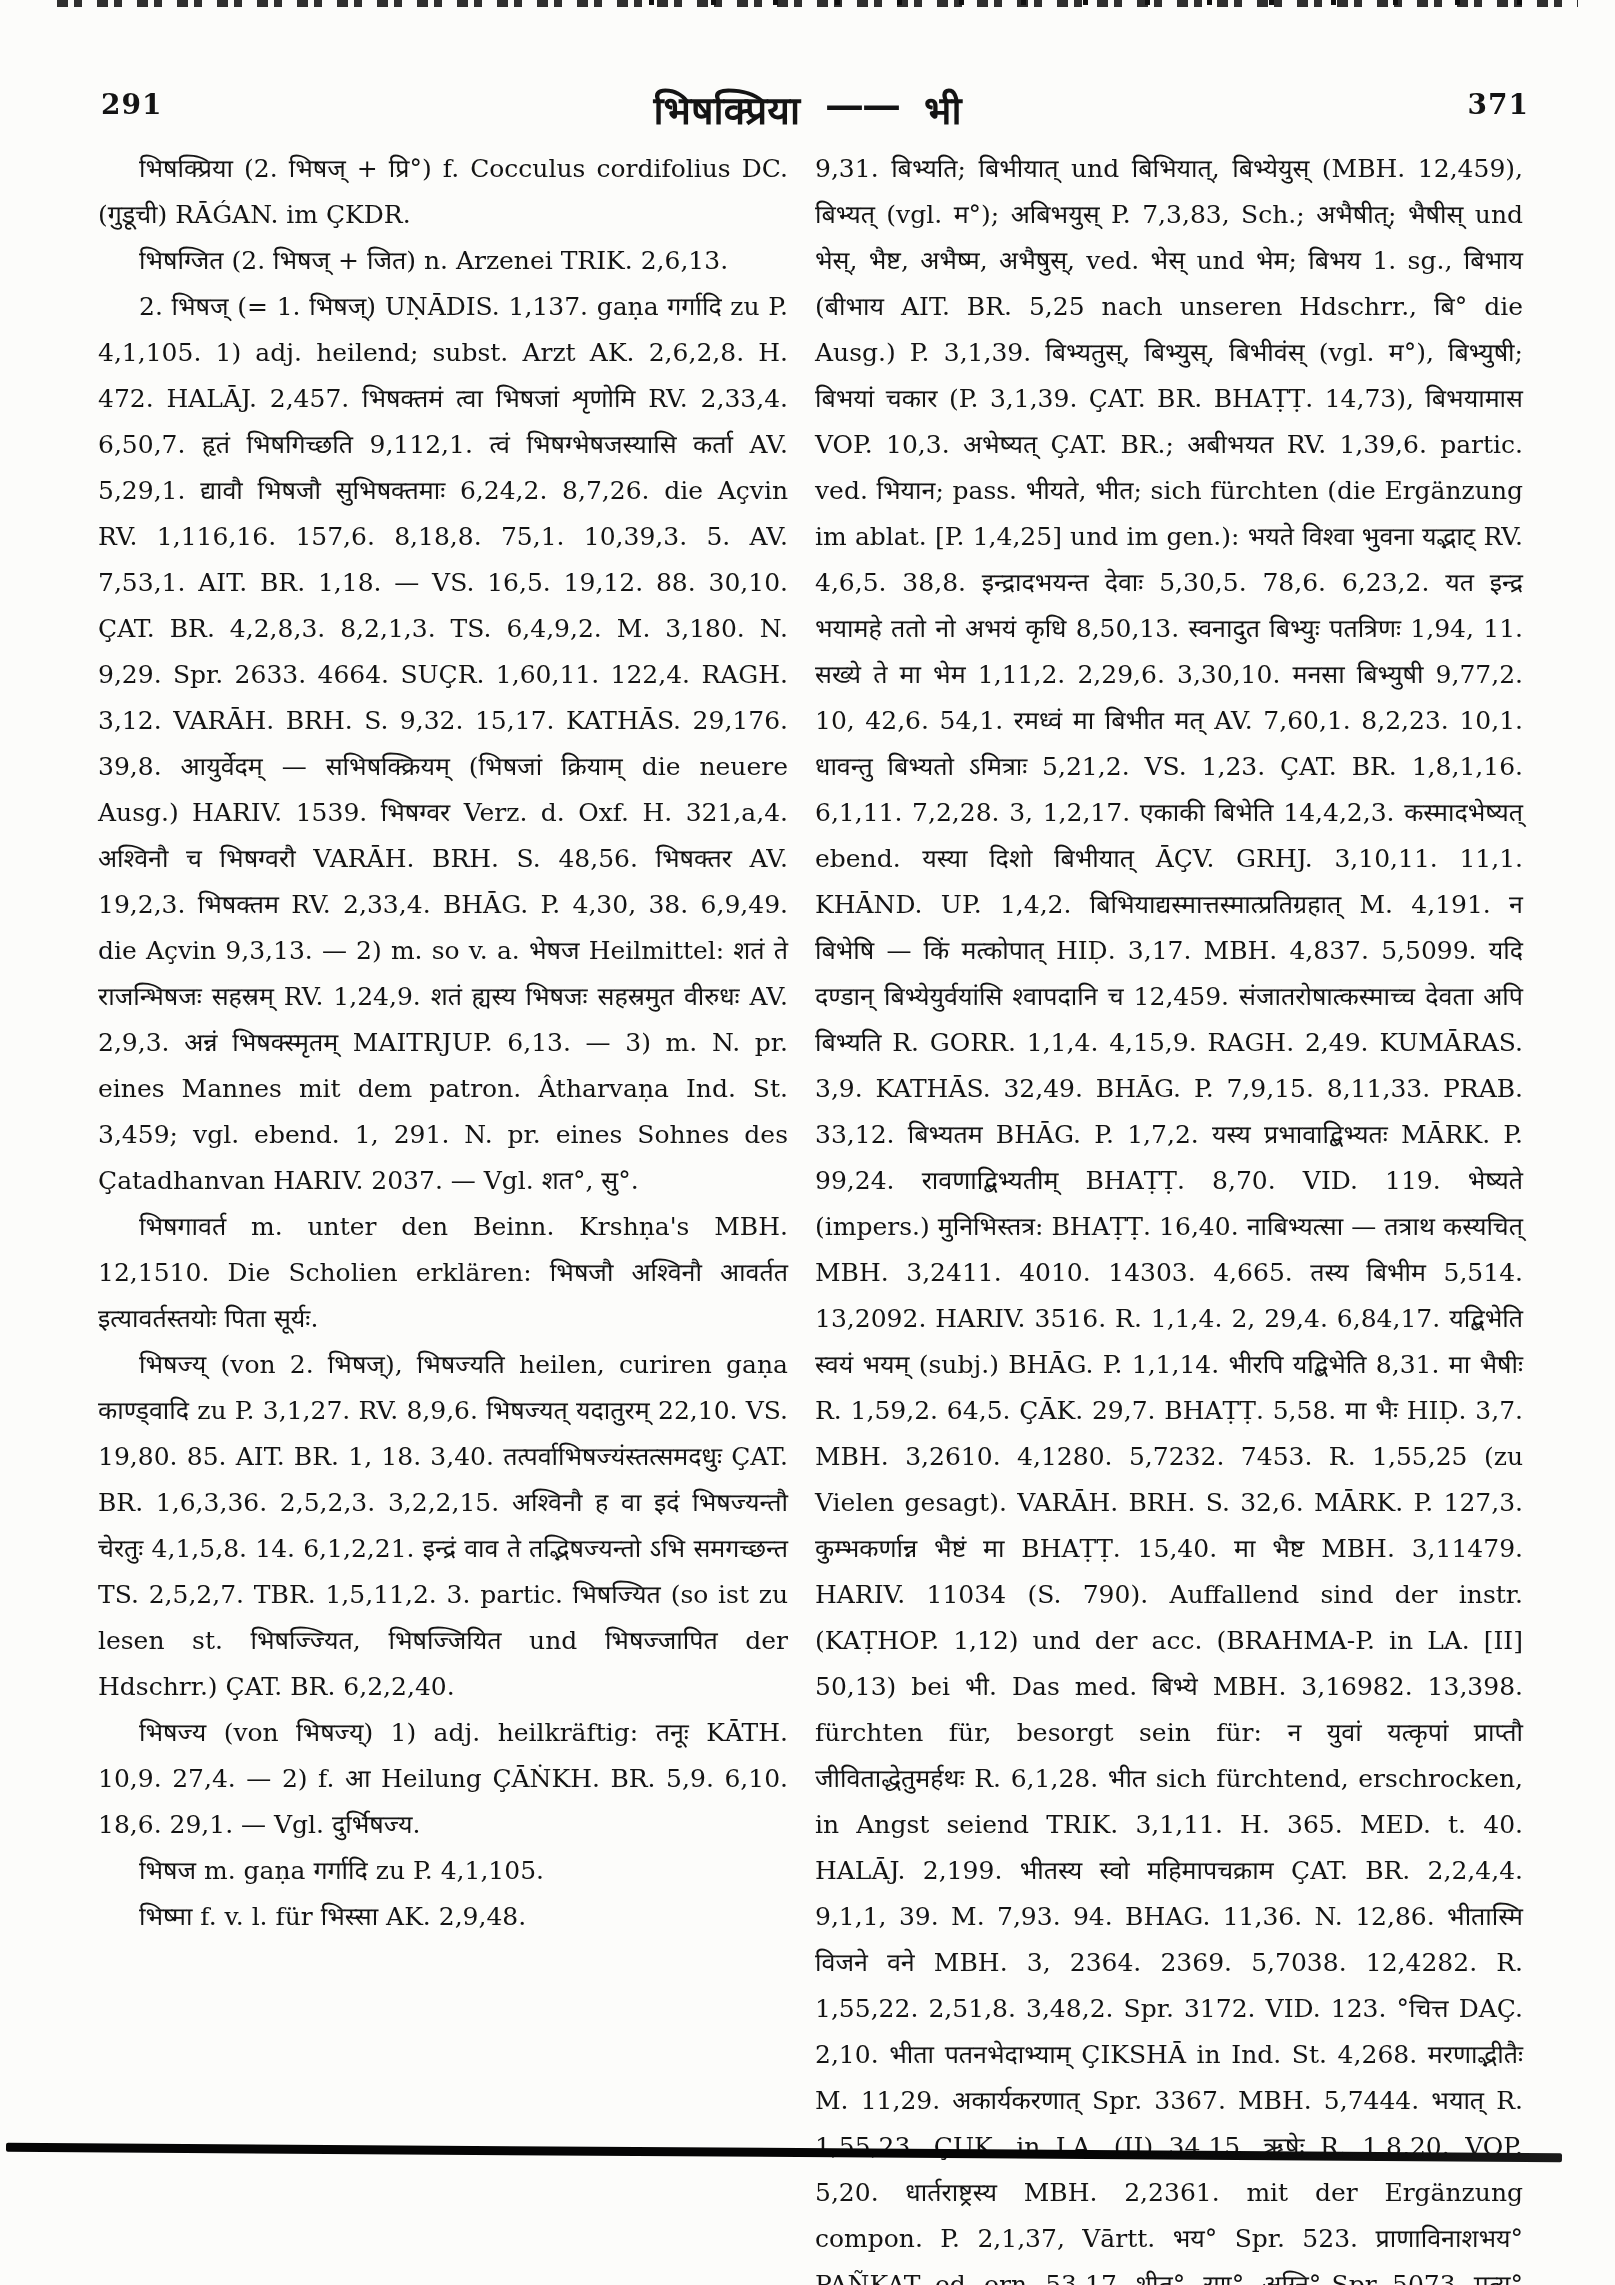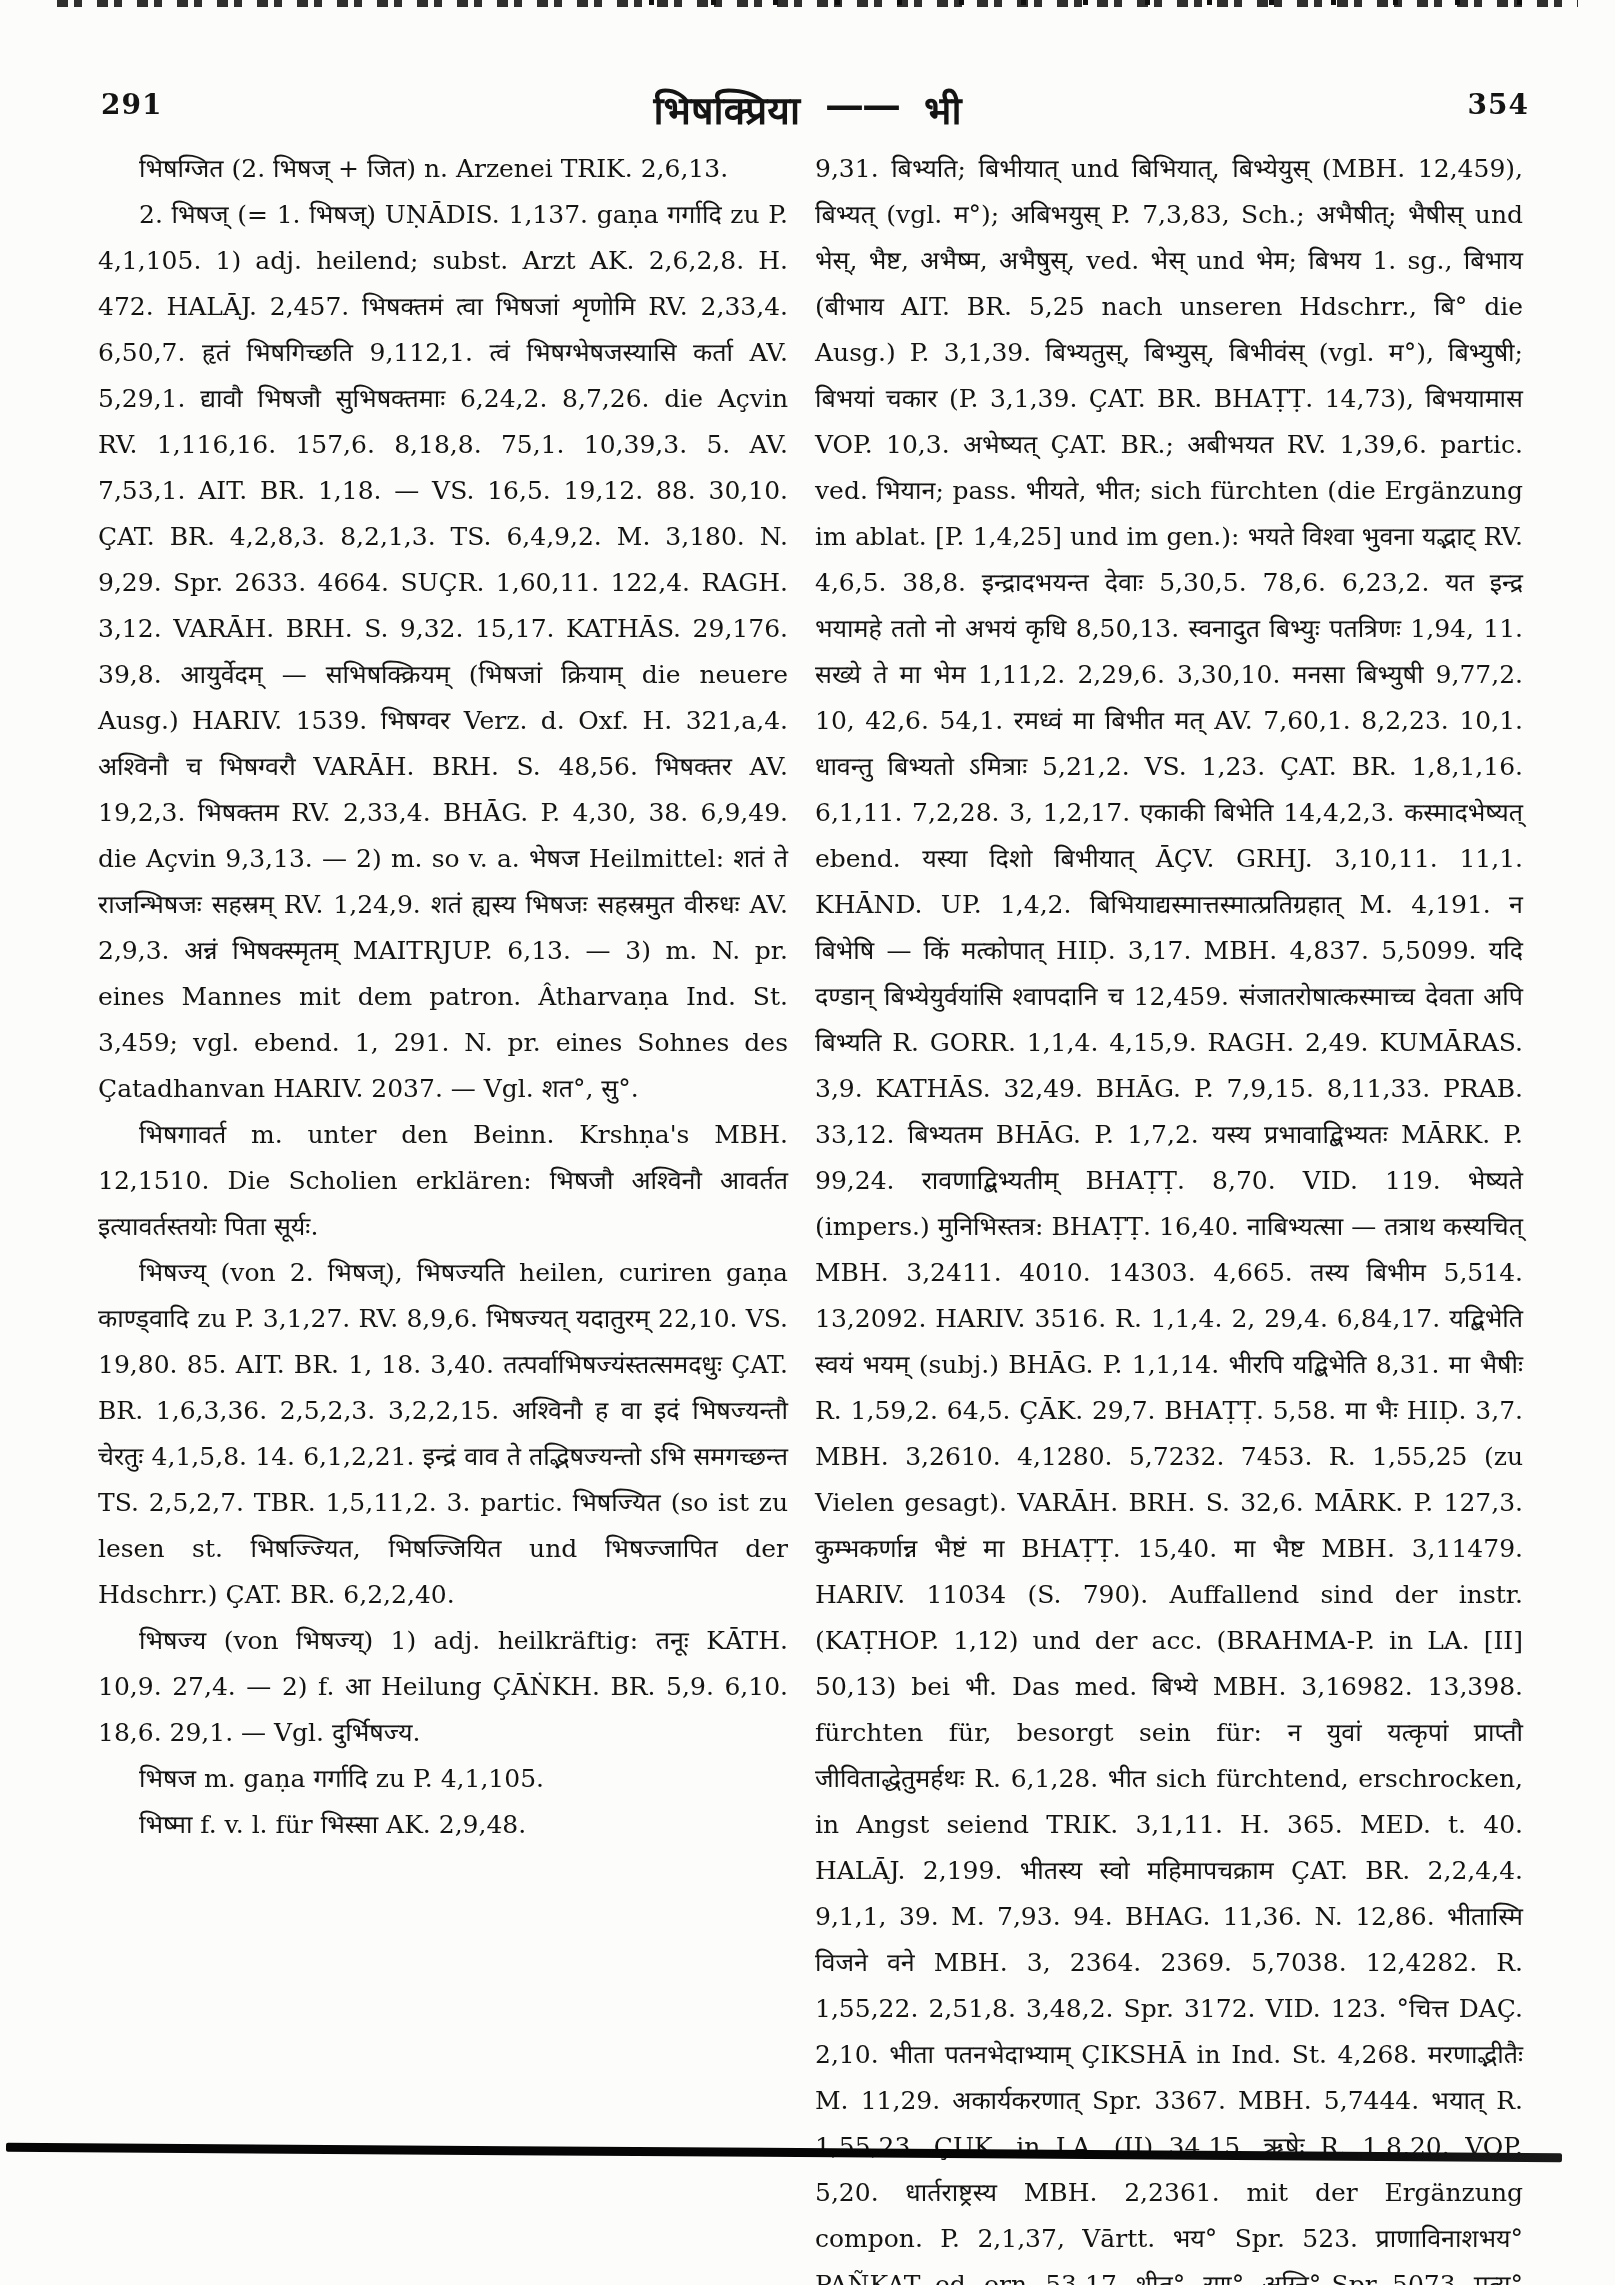--- a/index.html
+++ b/index.html
@@ -54,24 +54,25 @@
 <body>
 
 <div class="page">
 
   <div class="scan-top"></div>
   <div class="scan-top-fade"></div>
 
   <div class="header">
     <div class="pagenum left">291</div>
     <div class="running-head"><span>भिषक्प्रिया</span><span class="dash">——</span><span>भी</span></div>
-    <div class="pagenum right">354</div>
+    <div class="pagenum right">371</div>
   </div>
 
   <div class="col col-left">
+    <p class="indent">भिषक्प्रिया (2. भिषज् + प्रि°) f. Cocculus cordifolius DC. (गुडूची) RĀǴAN. im ÇKDR.</p>
     <p class="indent">भिषग्जित (2. भिषज् + जित) n. Arzenei TRIK. 2,6,13.</p>
     <p class="indent">2. भिषज् (= 1. भिषज्) UṆĀDIS. 1,137. gaṇa गर्गादि zu P. 4,1,105. 1) adj. heilend; subst. Arzt AK. 2,6,2,8. H. 472. HALĀJ. 2,457. भिषक्तमं त्वा भिषजां शृणोमि RV. 2,33,4. 6,50,7. हृतं भिषगिच्छति 9,112,1. त्वं भिषग्भेषजस्यासि कर्ता AV. 5,29,1. द्यावौ भिषजौ सुभिषक्तमाः 6,24,2. 8,7,26. die Açvin RV. 1,116,16. 157,6. 8,18,8. 75,1. 10,39,3. 5. AV. 7,53,1. AIT. BR. 1,18. — VS. 16,5. 19,12. 88. 30,10. ÇAT. BR. 4,2,8,3. 8,2,1,3. TS. 6,4,9,2. M. 3,180. N. 9,29. Spr. 2633. 4664. SUÇR. 1,60,11. 122,4. RAGH. 3,12. VARĀH. BRH. S. 9,32. 15,17. KATHĀS. 29,176. 39,8. आयुर्वेदम् — सभिषक्क्रियम् (भिषजां क्रियाम् die neuere Ausg.) HARIV. 1539. भिषग्वर Verz. d. Oxf. H. 321,a,4. अश्विनौ च भिषग्वरौ VARĀH. BRH. S. 48,56. भिषक्तर AV. 19,2,3. भिषक्तम RV. 2,33,4. BHĀG. P. 4,30, 38. 6,9,49. die Açvin 9,3,13. — 2) m. so v. a. भेषज Heilmittel: शतं ते राजन्भिषजः सहस्रम् RV. 1,24,9. शतं ह्यस्य भिषजः सहस्रमुत वीरुधः AV. 2,9,3. अन्नं भिषक्स्मृतम् MAITRJUP. 6,13. — 3) m. N. pr. eines Mannes mit dem patron. Âtharvaṇa Ind. St. 3,459; vgl. ebend. 1, 291. N. pr. eines Sohnes des Çatadhanvan HARIV. 2037. — Vgl. शत°, सु°.</p>
     <p class="indent">भिषगावर्त m. unter den Beinn. Krshṇa's MBH. 12,1510. Die Scholien erklären: भिषजौ अश्विनौ आवर्तत इत्यावर्तस्तयोः पिता सूर्यः.</p>
     <p class="indent">भिषज्य् (von 2. भिषज्), भिषज्यति heilen, curiren gaṇa काण्ड्वादि zu P. 3,1,27. RV. 8,9,6. भिषज्यत् यदातुरम् 22,10. VS. 19,80. 85. AIT. BR. 1, 18. 3,40. तत्पर्वाभिषज्यंस्तत्समदधुः ÇAT. BR. 1,6,3,36. 2,5,2,3. 3,2,2,15. अश्विनौ ह वा इदं भिषज्यन्तौ चेरतुः 4,1,5,8. 14. 6,1,2,21. इन्द्रं वाव ते तद्भिषज्यन्तो ऽभि समगच्छन्त TS. 2,5,2,7. TBR. 1,5,11,2. 3. partic. भिषज्यित (so ist zu lesen st. भिषज्ज्यित, भिषज्जियित und भिषज्जापित der Hdschrr.) ÇAT. BR. 6,2,2,40.</p>
     <p class="indent">भिषज्य (von भिषज्य्) 1) adj. heilkräftig: तनूः KĀTH. 10,9. 27,4. — 2) f. आ Heilung ÇĀṄKH. BR. 5,9. 6,10. 18,6. 29,1. — Vgl. दुर्भिषज्य.</p>
     <p class="indent">भिषज m. gaṇa गर्गादि zu P. 4,1,105.</p>
     <p class="indent">भिष्मा f. v. l. für भिस्सा AK. 2,9,48.</p>
 
   </div>
 

